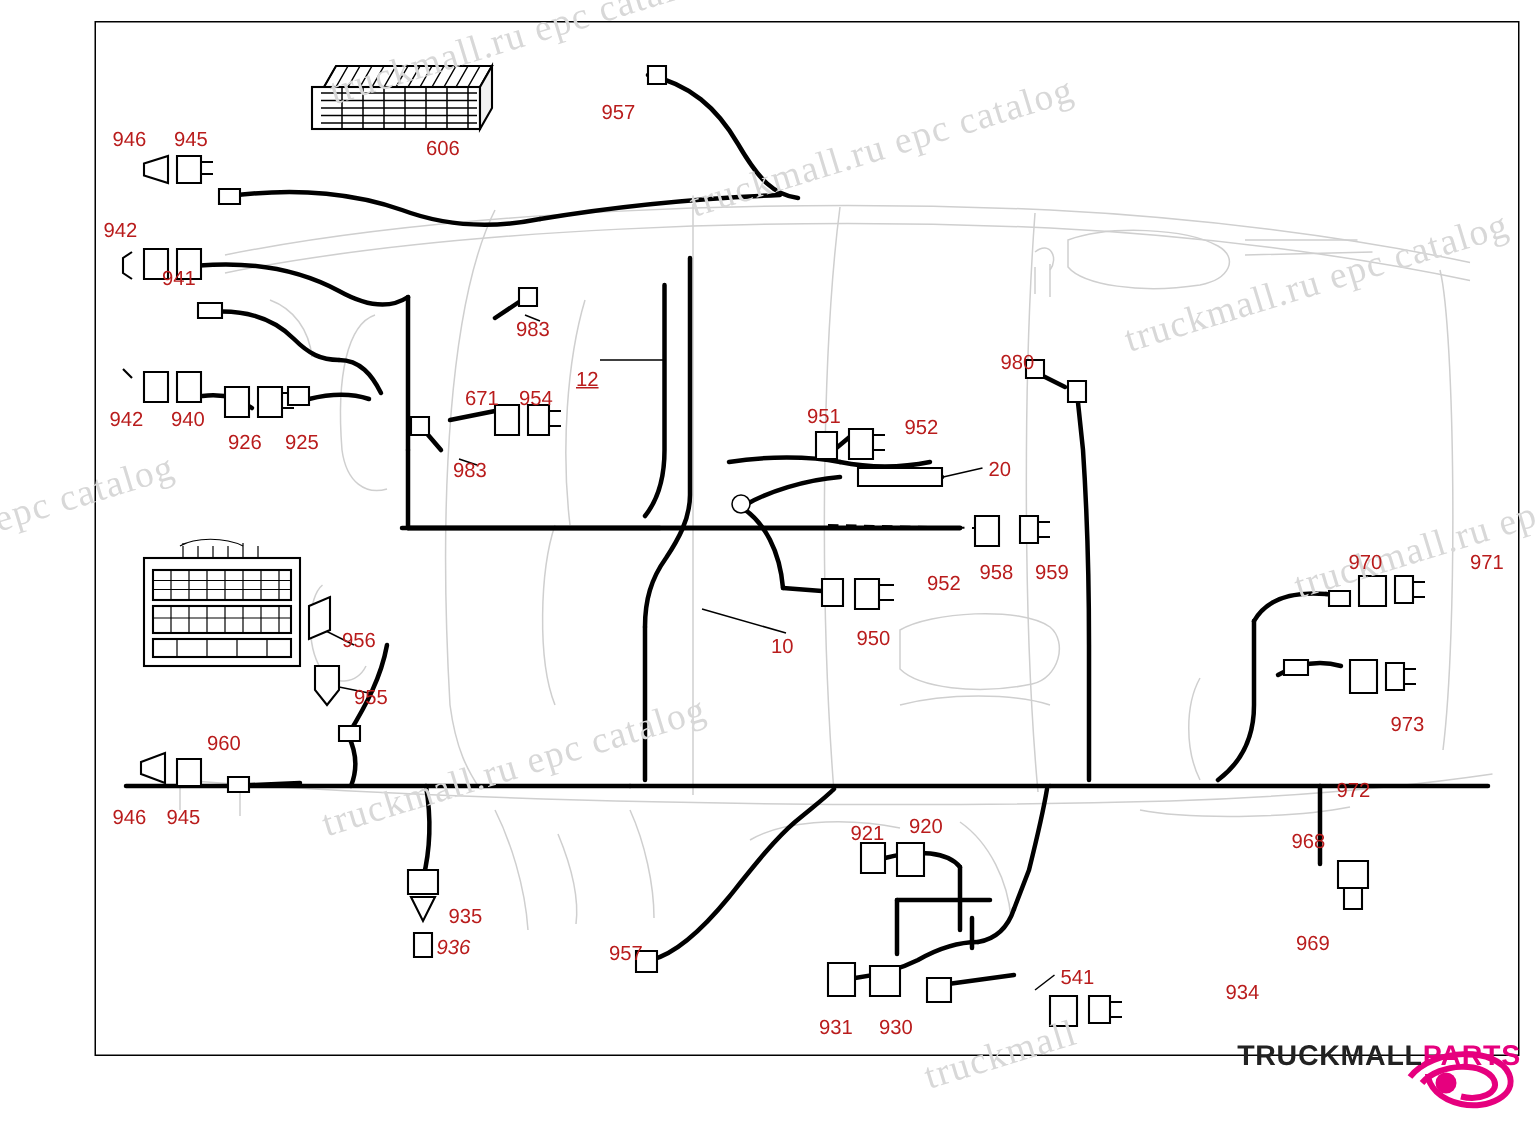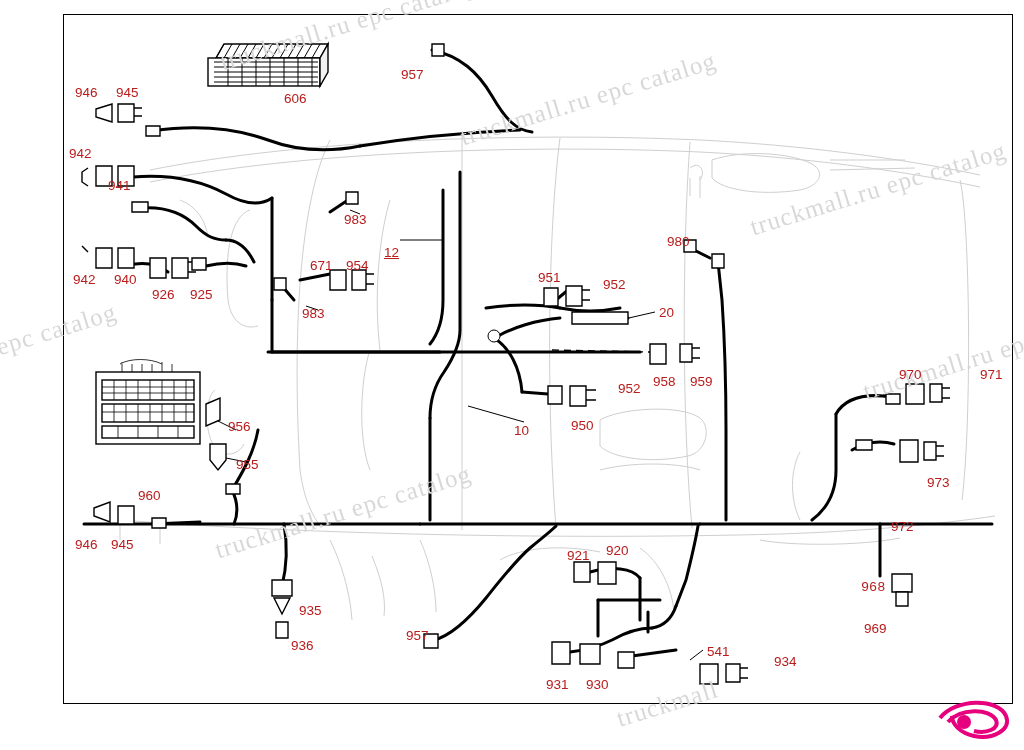--- a/index.html
+++ b/index.html
@@ -303,34 +303,37 @@
       <div class="lbl" style="left: 514px; top: 424px;">10</div>
       <div class="lbl" style="left: 228px; top: 420px;">956</div>
       <div class="lbl" style="left: 236px; top: 458px;">955</div>
       <div class="lbl" style="left: 138px; top: 461px; margin-top: 28px;">960</div>
       <div class="lbl" style="left: 891px; top: 476px; margin-top: 44px;">972</div>
       <div class="lbl" style="left: 927px; top: 476px;">973</div>
       <div class="lbl" style="left: 75px; top: 538px;">946</div>
       <div class="lbl" style="left: 111px; top: 538px;">945</div>
       <div class="lbl" style="left: 567px; top: 549px;">921</div>
       <div class="lbl" style="left: 606px; top: 544px;">920</div>
-      <div class="lbl" style="left: 861px; top: 581px; font-family: Liberation Mono, monospace;">968</div>
+      <div class="lbl" style="left: 861px; top: 554px;">968</div>
       <div class="lbl" style="left: 864px; top: 622px;">969</div>
       <div class="lbl" style="left: 299px; top: 604px;">935</div>
-      <div class="lbl" style="left: 291px; top: 639px;">936</div>
+      <div class="lbl" style="left: 291px; top: 625px; font-style: italic;">936</div>
       <div class="lbl" style="left: 406px; top: 629px;">957</div>
       <div class="lbl" style="left: 707px; top: 645px;">541</div>
-      <div class="lbl" style="left: 742px; top: 655px; padding-left: 32px;">934</div>
+      <div class="lbl" style="left: 785px; top: 655px; padding-left: 32px;">934</div>
       <div class="lbl" style="left: 546px; top: 678px;">931</div>
       <div class="lbl" style="left: 586px; top: 678px;">930</div>
     </div>
 
   <div class="brand">
     <svg viewBox="0 0 168 56" width="168" height="56">
       <g fill="none" stroke="#e6007e" stroke-width="4">
         <path d="M92 30 C 108 10, 150 10, 158 28 C 164 42, 144 52, 126 48 C 112 45, 104 36, 104 28"></path>
         <path d="M100 34 C 112 20, 142 20, 148 32 C 152 41, 138 46, 126 43"></path>
       </g>
       <circle cx="116" cy="34" r="7" fill="#e6007e"></circle>
     </svg>
   </div>
+  <div class="brand-text">
+    <span class="dark">TRUCKMALL</span><span>PARTS</span>
+  </div>
 
 </div>
 
 </body></html>

